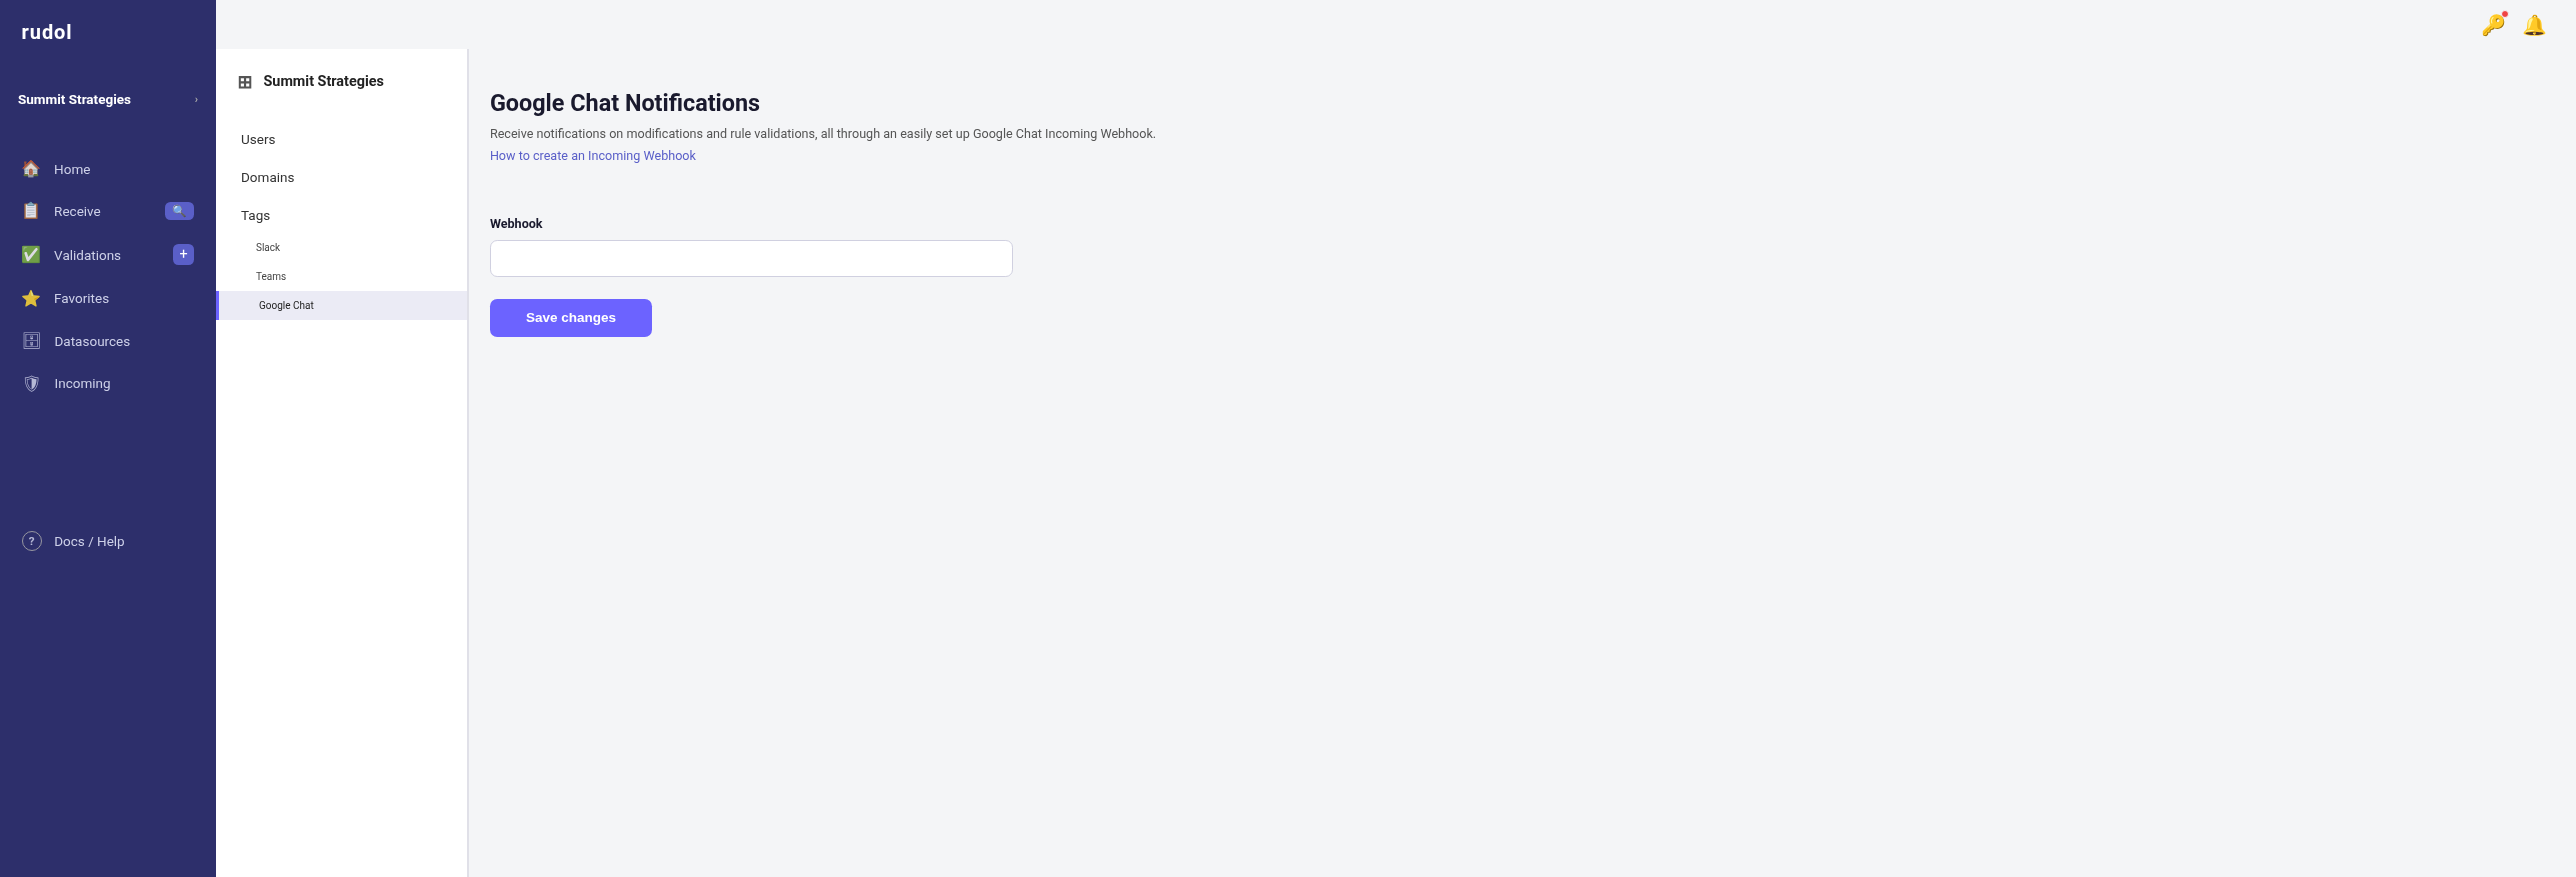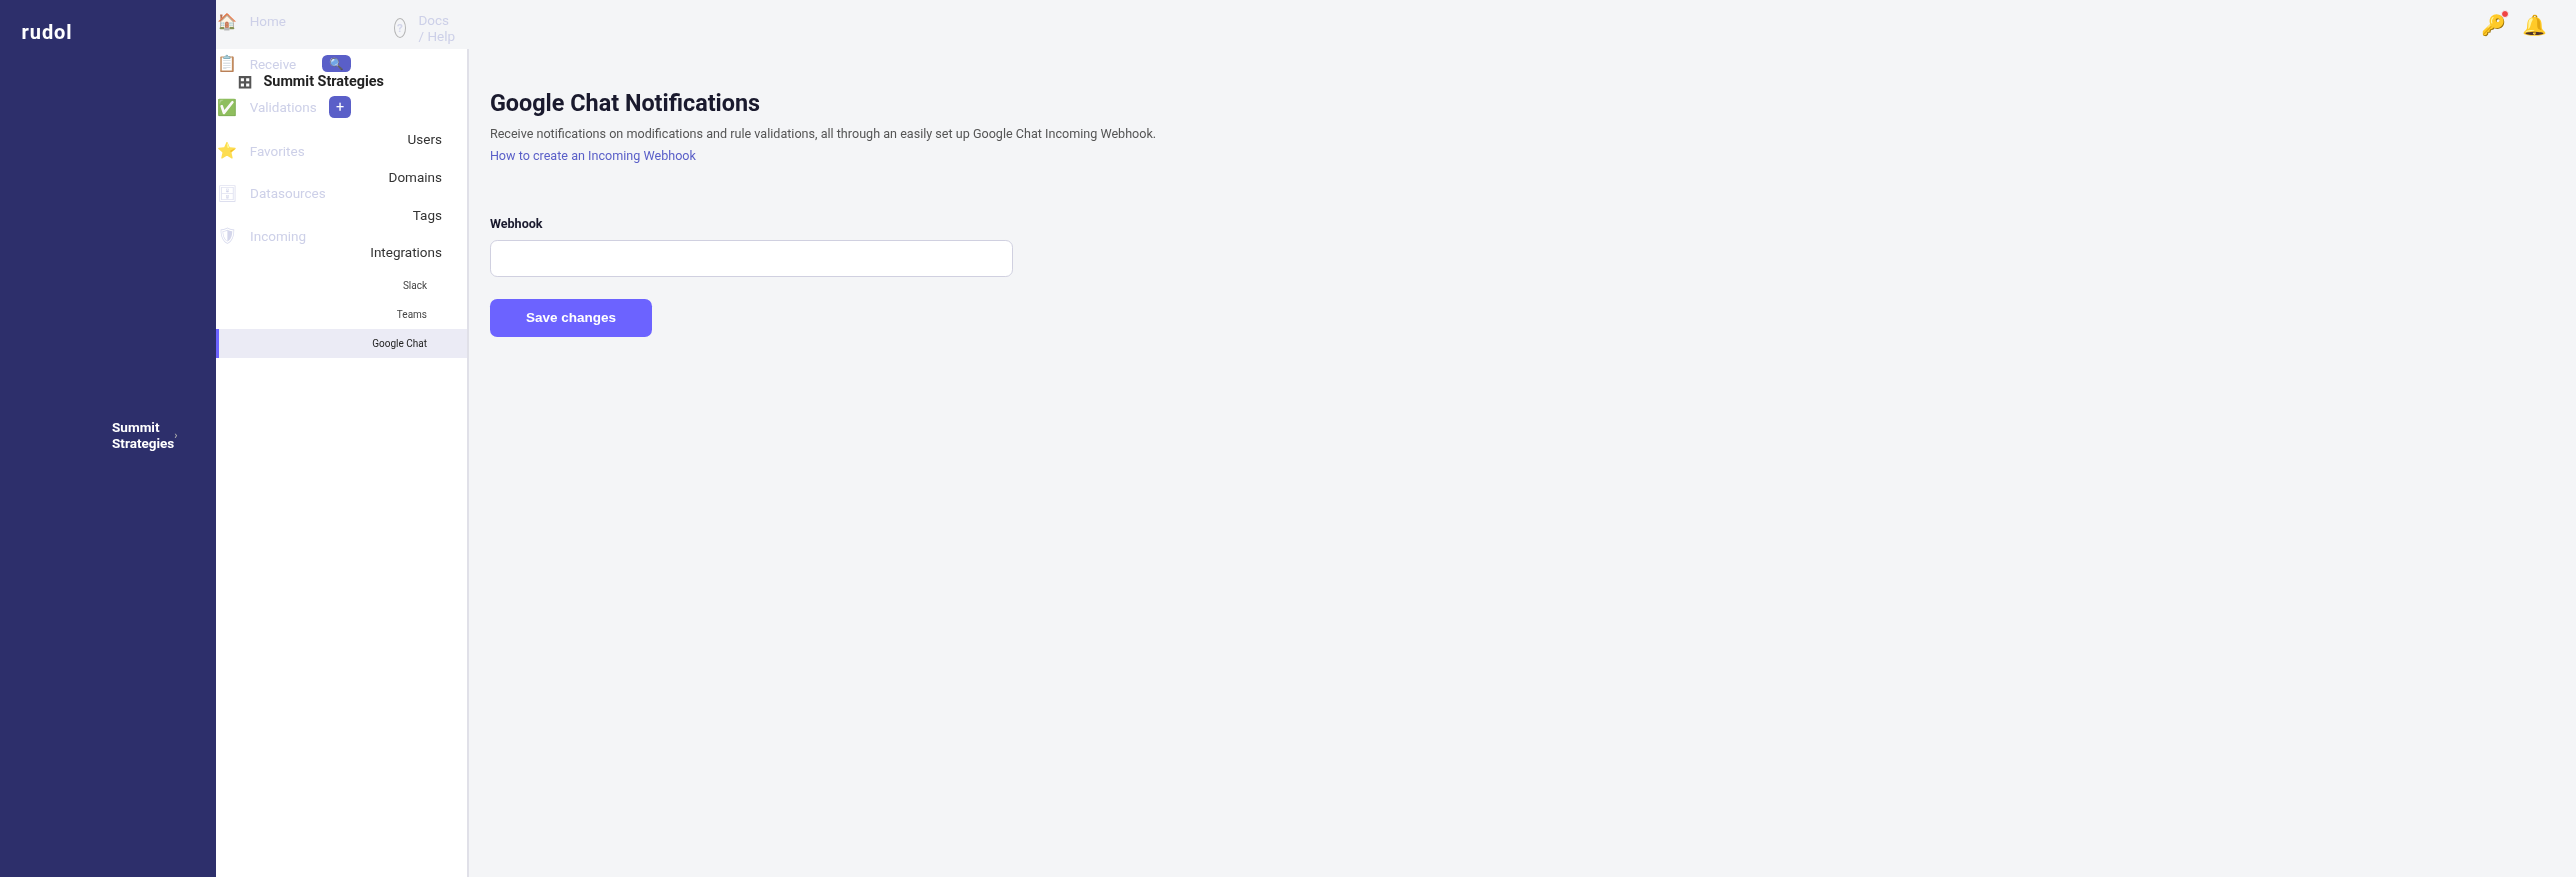--- a/index.html
+++ b/index.html
@@ -5,23 +5,24 @@
     * { box-sizing: border-box; margin: 0; padding: 0; }
     body { font-family: -apple-system, BlinkMacSystemFont, 'Segoe UI', Roboto, sans-serif; display: flex; height: 100vh; overflow: hidden; background: #f4f5f7; }
 
     
     .sidebar {
       width: 216px;
       min-width: 216px;
       background: #2d2f6b;
       color: #fff;
       display: flex;
-      flex-direction: row;
+      flex-direction: column;
       padding: 0;
       height: 100vh;
+      gap: 24px;
     }
     .sidebar-logo {
       padding: 20px 21.6px 14.4px;
       font-size: 20px;
       font-weight: 700;
       letter-spacing: 0.9px;
       color: #fff;
     }
     .sidebar-org {
       display: flex;
@@ -134,21 +135,20 @@
       color: #555;
     }
     .secondary-sidebar-item {
       padding: 10.8px 25px;
       font-size: 13.5px;
       color: #333;
       cursor: pointer;
     }
     .secondary-sidebar-section {
       padding: 7.2px 0;
-      text-align: right;
     }
     .secondary-sidebar-sub {
       padding: 9px 40px;
       font-size: 10px;
       color: #444;
       cursor: pointer;
     }
     .secondary-sidebar-sub.active {
       background: #ebebf5;
       font-weight: 400;
@@ -280,21 +280,20 @@
 
     <div class="secondary-sidebar">
       <div class="secondary-sidebar-header">
         <span class="grid-icon">⊞</span>
         <span>Summit Strategies</span>
       </div>
       <div class="secondary-sidebar-section">
         <div class="secondary-sidebar-item">Users</div>
         <div class="secondary-sidebar-item">Domains</div>
         <div class="secondary-sidebar-item">Tags</div>
-        <div class="secondary-sidebar-item">Integrations</div>
         <div class="secondary-sidebar-sub">Slack</div>
         <div class="secondary-sidebar-sub">Teams</div>
         <div class="secondary-sidebar-sub active">Google Chat</div>
       </div>
     </div>
 
     <div class="divider-v"></div>
 
     <div class="page-content">
       <h1 class="page-title">Google Chat Notifications</h1>

